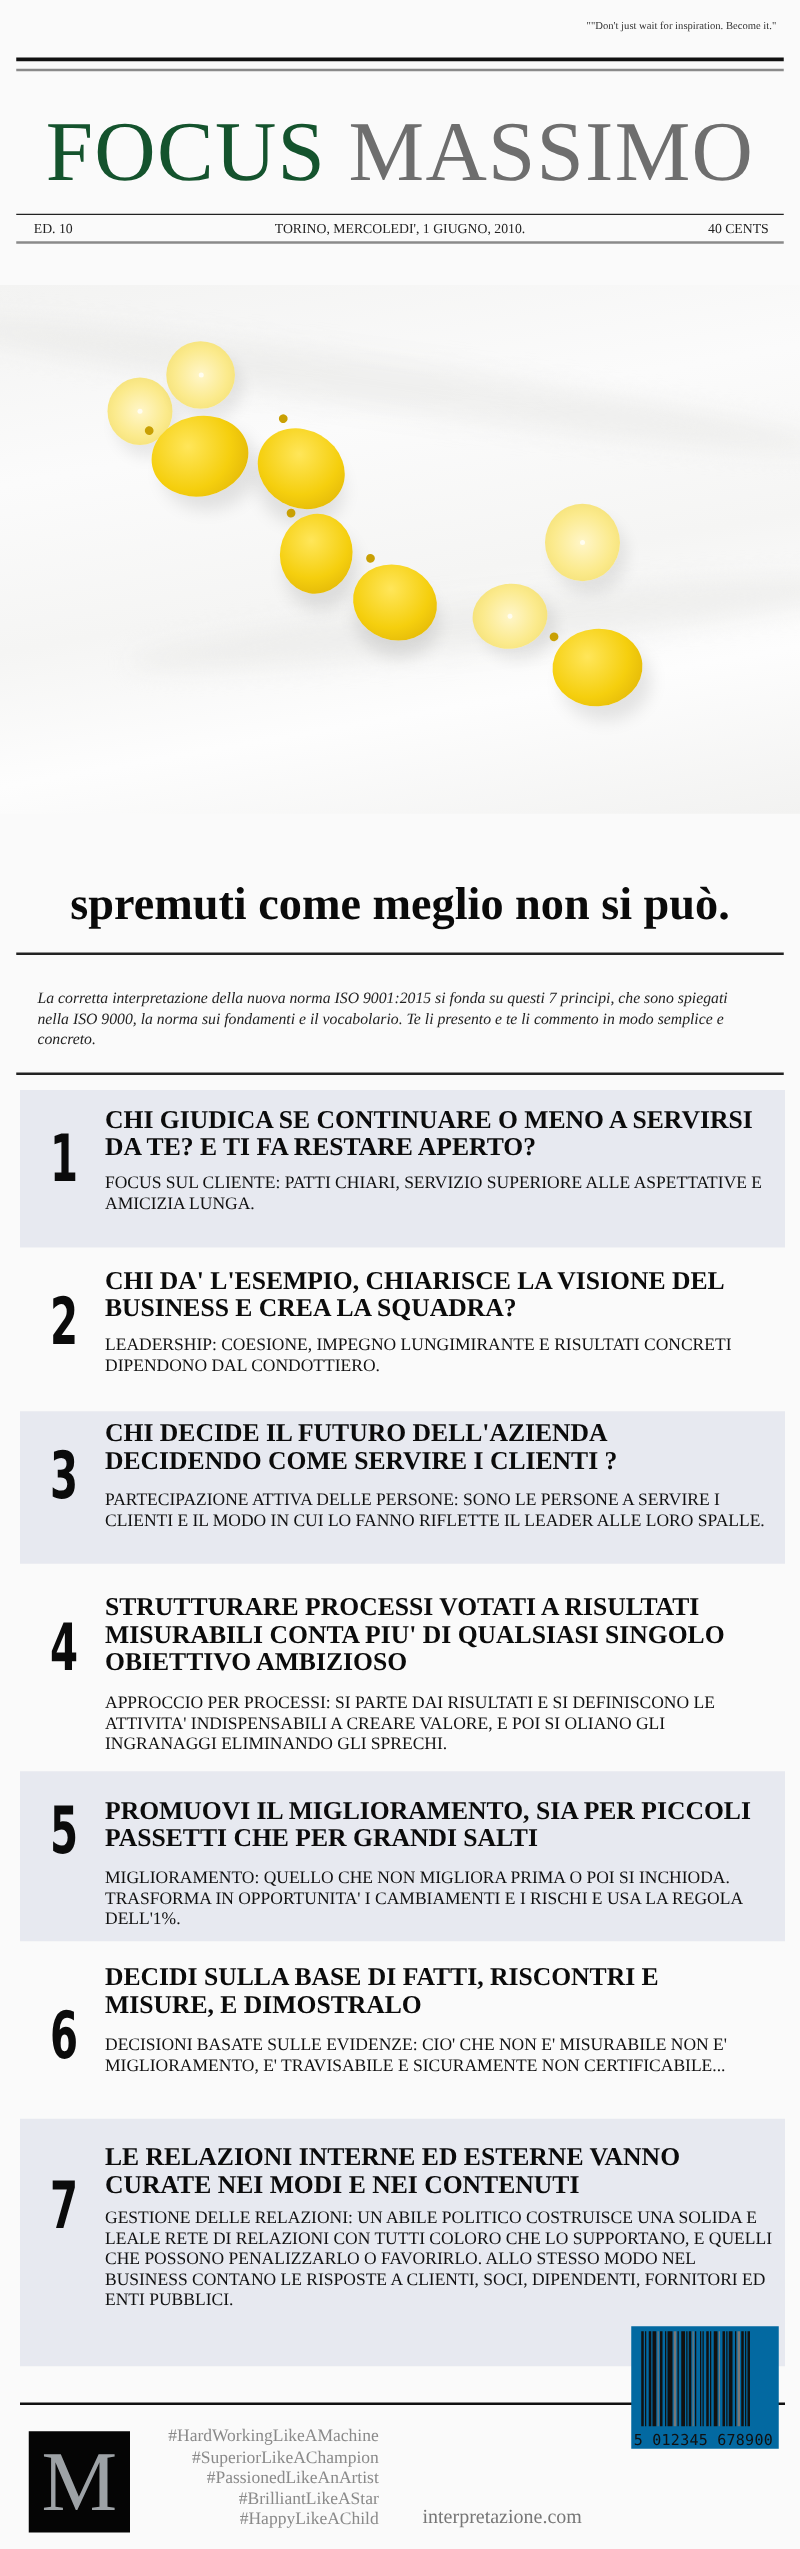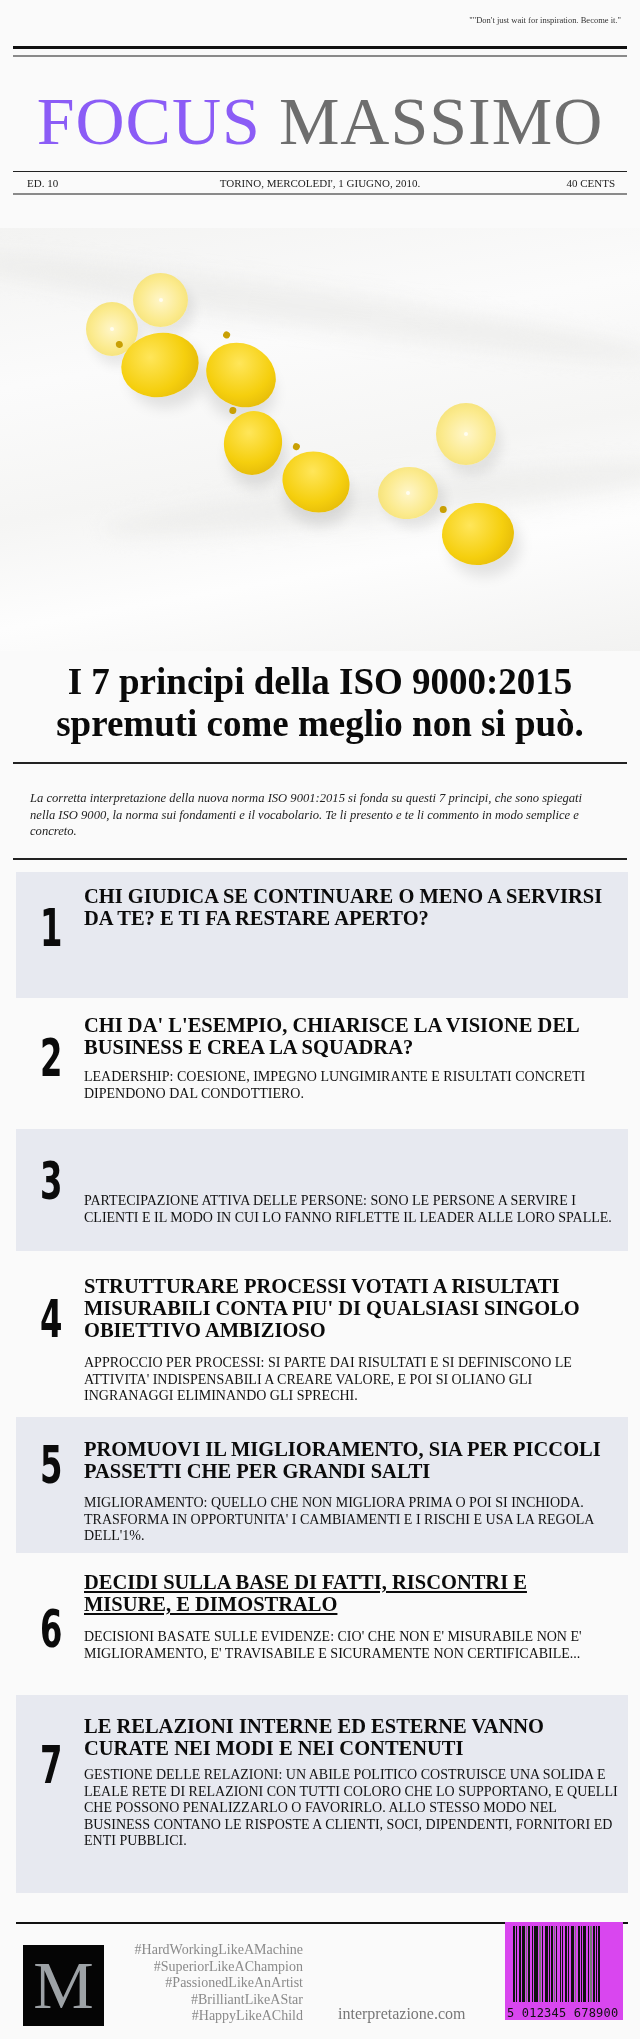--- a/index.html
+++ b/index.html
@@ -5,21 +5,21 @@
     * { box-sizing: border-box; margin: 0; padding: 0; }
     html, body { width: 640px; background: #fafafa; }
     body { position: relative; height: 2039px; overflow: hidden; font-family: "Liberation Serif", serif; color: #111; }
 
     .quote { position: absolute; top: 15px; right: 19px; width: 200px; text-align: right; font-size: 8.5px; line-height: 11px; color: #333; font-family: "Liberation Serif", serif; }
     .rule-thick { position: absolute; left: 13px; width: 614px; height: 3px; background: #111; }
     .rule-gray { position: absolute; left: 13px; width: 614px; height: 2px; background: #8a8a8a; }
     .rule-thin { position: absolute; left: 13px; width: 614px; height: 1px; background: #222; }
 
     .masthead { position: absolute; top: 82px; left: 0; width: 640px; text-align: center; font-size: 68px; line-height: 78px; letter-spacing: 1px; font-family: "Liberation Serif", serif; font-weight: normal; }
-    .masthead .m1 { color: #8b5cf6; text-align: right; }
+    .masthead .m1 { color: #14532d; text-align: right; }
     .masthead .m2 { color: #6e6e6e; }
 
     .edbar { position: absolute; top: 173px; left: 13px; width: 614px; height: 20px; font-size: 11px; line-height: 20px; color: #222; font-family: "Liberation Serif", serif; }
     .edbar .ed { position: absolute; left: 14px; }
     .edbar .date { position: absolute; left: 0; width: 614px; text-align: center; }
     .edbar .price { position: absolute; right: 12px; }
 
     .photo { position: absolute; top: 228px; left: 0; width: 640px; height: 423px; background: linear-gradient(170deg, #f3f3f2 0%, #fbfbfb 30%, #f5f5f4 55%, #fdfdfd 75%, #f2f2f1 100%); overflow: hidden; }
     .fold { position: absolute; height: 40px; border-radius: 50%; background: rgba(230,230,228,0.5); filter: blur(10px); }
     .lemon { position: absolute; border-radius: 50%; background: radial-gradient(circle at 40% 35%, #ffe65a 0%, #f5cf0e 55%, #d9ac05 100%); box-shadow: 6px 12px 14px rgba(0,0,0,0.10); }
@@ -33,21 +33,21 @@
     .principle { position: absolute; left: 16px; width: 612px; }
     .principle.shaded { background: #e7e9f0; }
     .principle .num { position: absolute; left: 24px; font-family: "DejaVu Sans", sans-serif; font-weight: bold; font-size: 52px; color: #0b0b0b; transform: scaleX(0.62); transform-origin: left center; letter-spacing: -1px; }
     .principle .title { position: absolute; left: 68px; right: 14px; font-family: "Liberation Serif", serif; font-weight: bold; font-size: 20.5px; line-height: 22px; color: #0b0b0b; }
     .principle .desc { position: absolute; left: 68px; right: 10px; font-family: "Liberation Serif", serif; font-size: 14px; line-height: 16.5px; color: #111; }
 
     .footer-rule { position: absolute; top: 1922px; left: 16px; width: 612px; height: 2px; background: #111; }
     .logo { position: absolute; top: 1945px; left: 23px; width: 81px; height: 81px; background: #050505; color: #9da2a6; font-family: "Liberation Serif", serif; font-size: 68px; line-height: 81px; text-align: center; }
     .tags { position: absolute; top: 1942px; left: 110px; width: 193px; text-align: right; font-family: "Liberation Serif", serif; font-size: 14px; line-height: 16.5px; color: #8a8a8a; }
     .site { position: absolute; top: 2005px; left: 338px; font-family: "Liberation Serif", serif; font-size: 16px; color: #777; }
-    .barcode { position: absolute; top: 1922px; left: 505px; width: 118px; height: 98px; background: #d946ef; }
+    .barcode { position: absolute; top: 1861px; left: 505px; width: 118px; height: 98px; background: #0369a1; }
     .barcode .bars { position: absolute; top: 4px; left: 8px; width: 100px; height: 76px; display: flex; }
     .barcode .bars span { height: 100%; background: #111; }
     .barcode .bars span.gap { background: transparent; }
     .barcode .bars span.gray { background: #777; }
     .barcode .code { position: absolute; bottom: 0; left: 2px; width: 116px; font-family: "DejaVu Sans Mono", monospace; font-size: 12px; letter-spacing: 0.2px; line-height: 14px; color: #111; }
   </style>
 </head>
 <body>
 
 <div class="quote">""Don't just wait for inspiration. Become it."</div>
@@ -76,59 +76,61 @@
   <div class="lemon" style="left:121px; top:105px; width:78px; height:64px; transform:rotate(-12deg);"></div>
   <div class="lemon" style="left:205px; top:116px; width:72px; height:62px; transform:rotate(30deg);"></div>
   <div class="lemon" style="left:224px; top:183px; width:58px; height:64px; transform:rotate(10deg);"></div>
   <div class="lemon" style="left:282px; top:224px; width:68px; height:60px; transform:rotate(20deg);"></div>
   <div class="half" style="left:378px; top:239px; width:60px; height:52px; transform:rotate(-8deg);"></div>
   <div class="half" style="left:436px; top:175px; width:60px; height:62px;"></div>
   <div class="lemon" style="left:442px; top:275px; width:72px; height:62px; transform:rotate(-5deg);"></div>
 </div>
 
 <h2 class="headline">
-  <span>I 7 principi della ISO 9000:2015</span><br>
+  <br>
   <span>spremuti come meglio non si può.</span>
 </h2>
 <div class="rule-thin" style="top:762px; height:2px;"></div>
 
 <p class="intro">La corretta interpretazione della nuova norma ISO 9001:2015 si fonda su questi 7 principi, che sono spiegati nella ISO 9000, la norma sui fondamenti e il vocabolario. Te li presento e te li commento in modo semplice e concreto.</p>
 <div class="rule-thin" style="top:858px; height:2px;"></div>
 
 <section class="principle shaded" style="top:872px; height:126px;">
   <div class="num" style="top:26px;">1</div>
   <div class="title" style="top:13px;">CHI GIUDICA SE CONTINUARE O MENO A SERVIRSI DA TE? E TI FA RESTARE APERTO?</div>
+  <div class="desc" style="top:67px;">FOCUS SUL CLIENTE: PATTI CHIARI, SERVIZIO SUPERIORE ALLE ASPETTATIVE E AMICIZIA LUNGA.</div>
 </section>
 
 <section class="principle" style="top:998px; height:131px;">
   <div class="num" style="top:30px;">2</div>
   <div class="title" style="top:16px;">CHI DA' L'ESEMPIO, CHIARISCE LA VISIONE DEL BUSINESS E CREA LA SQUADRA?</div>
   <div class="desc" style="top:71px;">LEADERSHIP: COESIONE, IMPEGNO LUNGIMIRANTE E RISULTATI CONCRETI DIPENDONO DAL CONDOTTIERO.</div>
 </section>
 
 <section class="principle shaded" style="top:1129px; height:122px;">
   <div class="num" style="top:22px;">3</div>
+  <div class="title" style="top:7px;">CHI DECIDE IL FUTURO DELL'AZIENDA DECIDENDO COME SERVIRE I CLIENTI ?</div>
   <div class="desc" style="top:64px;">PARTECIPAZIONE ATTIVA DELLE PERSONE: SONO LE PERSONE A SERVIRE I CLIENTI E IL MODO IN CUI LO FANNO RIFLETTE IL LEADER ALLE LORO SPALLE.</div>
 </section>
 
 <section class="principle" style="top:1251px; height:166px;">
   <div class="num" style="top:38px;">4</div>
   <div class="title" style="top:24px;">STRUTTURARE PROCESSI VOTATI A RISULTATI MISURABILI CONTA PIU' DI QUALSIASI SINGOLO OBIETTIVO AMBIZIOSO</div>
   <div class="desc" style="top:104px;">APPROCCIO PER PROCESSI: SI PARTE DAI RISULTATI E SI DEFINISCONO LE ATTIVITA' INDISPENSABILI A CREARE VALORE, E POI SI OLIANO GLI INGRANAGGI ELIMINANDO GLI SPRECHI.</div>
 </section>
 
 <section class="principle shaded" style="top:1417px; height:136px;">
   <div class="num" style="top:18px;">5</div>
   <div class="title" style="top:21px;">PROMUOVI IL MIGLIORAMENTO, SIA PER PICCOLI PASSETTI CHE PER GRANDI SALTI</div>
   <div class="desc" style="top:78px;">MIGLIORAMENTO: QUELLO CHE NON MIGLIORA PRIMA O POI SI INCHIODA. TRASFORMA  IN OPPORTUNITA' I CAMBIAMENTI E I RISCHI E USA LA REGOLA DELL'1%.</div>
 </section>
 
 <section class="principle" style="top:1553px; height:142px;">
   <div class="num" style="top:46px;">6</div>
-  <div class="title" style="top:18px;text-decoration:underline;">DECIDI SULLA BASE DI FATTI, RISCONTRI E MISURE, E DIMOSTRALO</div>
+  <div class="title" style="top:18px;">DECIDI SULLA BASE DI FATTI, RISCONTRI E MISURE, E DIMOSTRALO</div>
   <div class="desc" style="top:76px;">DECISIONI BASATE SULLE EVIDENZE: CIO' CHE NON E' MISURABILE NON E' MIGLIORAMENTO, E' TRAVISABILE E SICURAMENTE NON CERTIFICABILE...</div>
 </section>
 
 <section class="principle shaded" style="top:1695px; height:198px;">
   <div class="num" style="top:40px;">7</div>
   <div class="title" style="top:20px;">LE RELAZIONI INTERNE ED ESTERNE VANNO CURATE NEI MODI E NEI CONTENUTI</div>
   <div class="desc" style="top:72px;">GESTIONE DELLE RELAZIONI: UN ABILE POLITICO COSTRUISCE UNA SOLIDA E LEALE RETE DI RELAZIONI CON TUTTI COLORO CHE LO SUPPORTANO, E QUELLI CHE POSSONO PENALIZZARLO O FAVORIRLO. ALLO STESSO MODO NEL BUSINESS CONTANO LE RISPOSTE A CLIENTI, SOCI, DIPENDENTI, FORNITORI ED ENTI PUBBLICI.</div>
 </section>
 
 <div class="footer-rule"></div>

